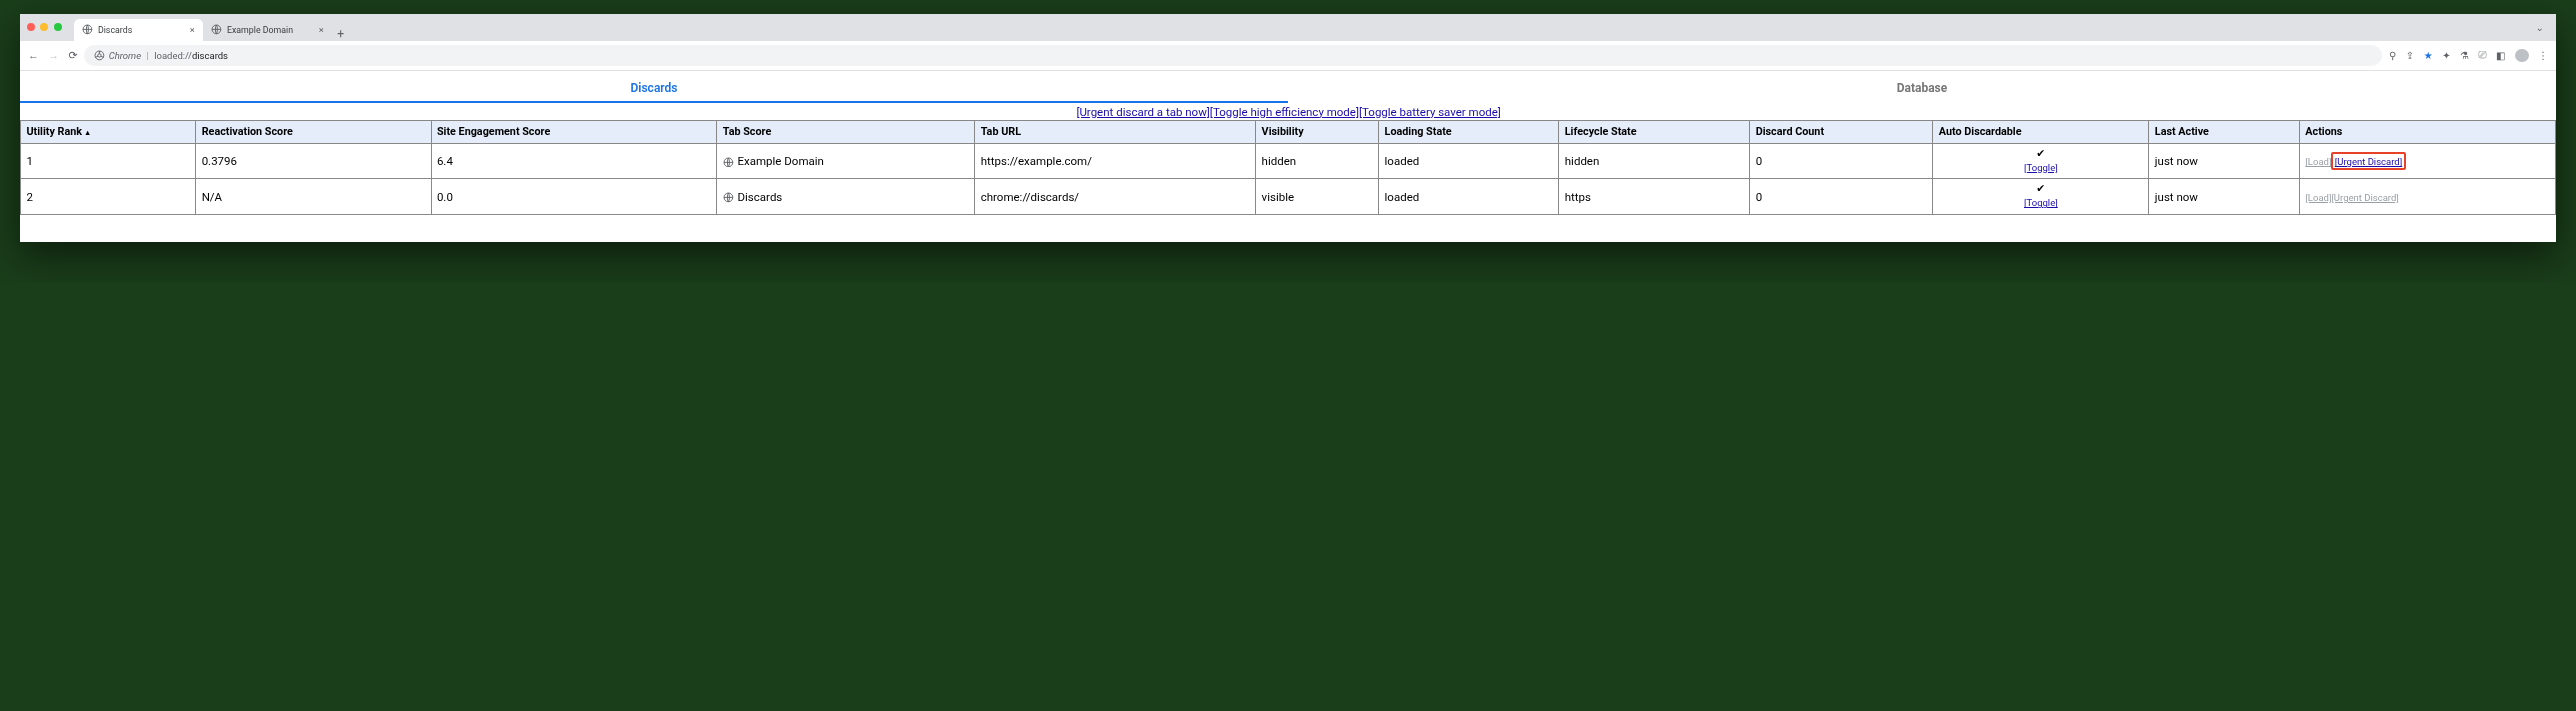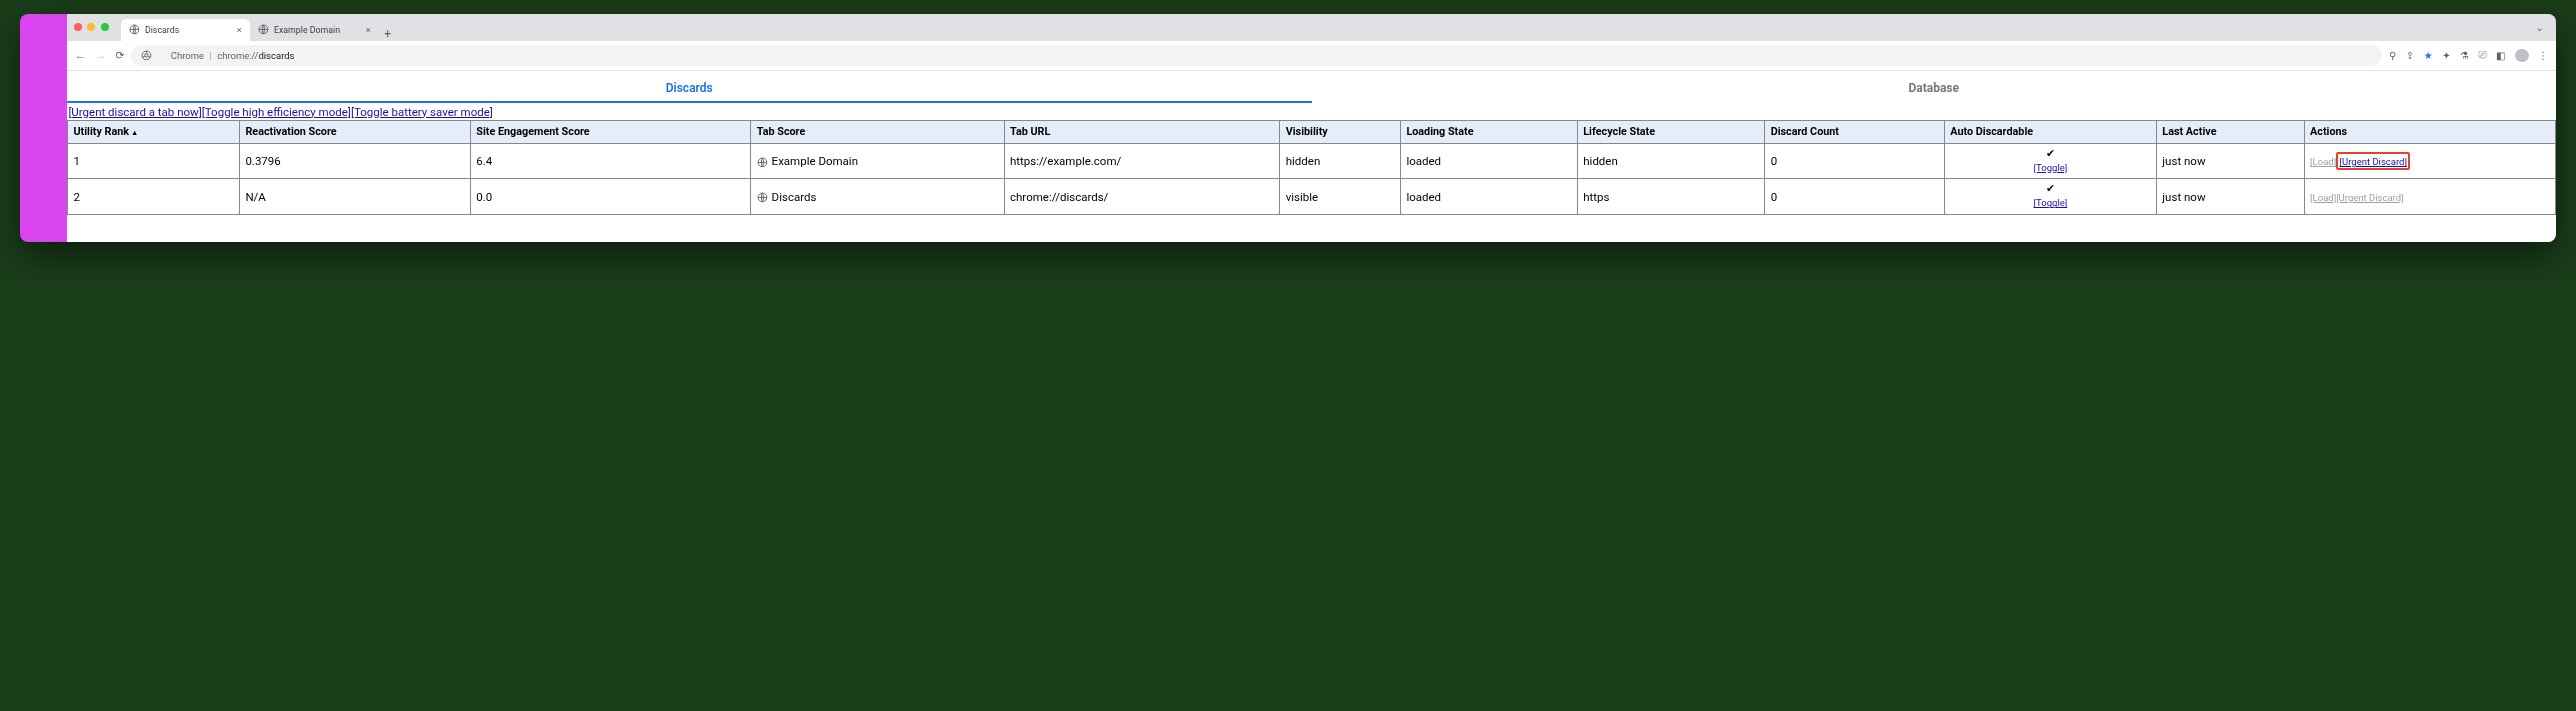--- a/index.html
+++ b/index.html
@@ -3,25 +3,24 @@
 <meta charset="utf-8">
 <style>
   * { box-sizing: border-box; margin: 0; padding: 0; }
   body {
     font-family: -apple-system, BlinkMacSystemFont, "Segoe UI", Roboto, Arial, sans-serif;
     background: #1a3d1a;
     padding: 13.5px 20px 41px 20px;
   }
   .window {
     background: #d946ef;
-    border-radius: 8px;
+    border-radius: 0;
     box-shadow: 0 13.5px 34px rgba(0,0,0,0.5);
     overflow: hidden;
     width: 100%;
-    padding-left: 47px;
   }
   
   .titlebar {
     background: #dfe1e5;
     display: flex;
     align-items: center;
     height: 27px;
     padding: 0 6.8px;
     gap: 5.4px;
   }
@@ -58,21 +57,21 @@
     flex:1;
     background:#f1f3f4;
     border-radius: 13.5px;
     height: 21.6px;
     display:flex; align-items:center;
     padding: 0 9.5px;
     gap:5.4px;
     color:#5f6368;
     font-size:9.5px;
   }
-  .omnibox .chrome-chip { display:flex; align-items:center; gap:19px; }
+  .omnibox .chrome-chip { display:flex; align-items:center; gap:4px;font-style:italic; }
   .omnibox .sep { color:#9aa0a6; }
   .omnibox .url-strong { color:#202124; }
   .right-icons { display:flex; gap:9.5px; align-items:center; color:#5f6368; font-size:10px; }
   .right-icons .star { color:#1a73e8; }
   .avatar { width:13.5px; height:13.5px; border-radius:50%; background:#bdc1c6; }
   
   .page-tabs {
     display:flex;
     font-size:12px;
     color:#777;
@@ -86,20 +85,21 @@
   }
   .page-tabs .ptab.active {
     color:#1a73e8;
     border-bottom: 2px solid #1a73e8;
     font-weight:600;
   }
   
   .action-links {
     font-size:11.5px;
     padding: 1.4px 0 1.4px 1.4px;
+    text-align: center;
   }
   .action-links a {
     color:#1a0dab;
     text-decoration: underline;
     cursor:pointer;
   }
   
   table {
     width:100%;
     border-collapse: collapse;
@@ -185,21 +185,21 @@
       <span class="chrome-chip">
         <svg class="globe-svg" viewBox="0 0 16 16">
             <circle cx="8" cy="8" r="6.5"></circle>
             <circle cx="8" cy="8" r="2.5"></circle>
             <path d="M8 1.5L8 5.5M2 11l4-2M14 11l-4-2"></path>
           </svg>
         <span>Chrome</span>
       </span>
       <span class="sep">|</span>
       <span>
-        <span>chrome://</span><span class="url-strong">discards</span>
+        <span>loaded://</span><span class="url-strong">discards</span>
       </span>
     </div>
     <div class="right-icons">
       <span>⚲</span>
       <span>⇪</span>
       <span class="star">★</span>
       <span>✦</span>
       <span>⚗</span>
       <span>⎚</span>
       <span>◧</span>

